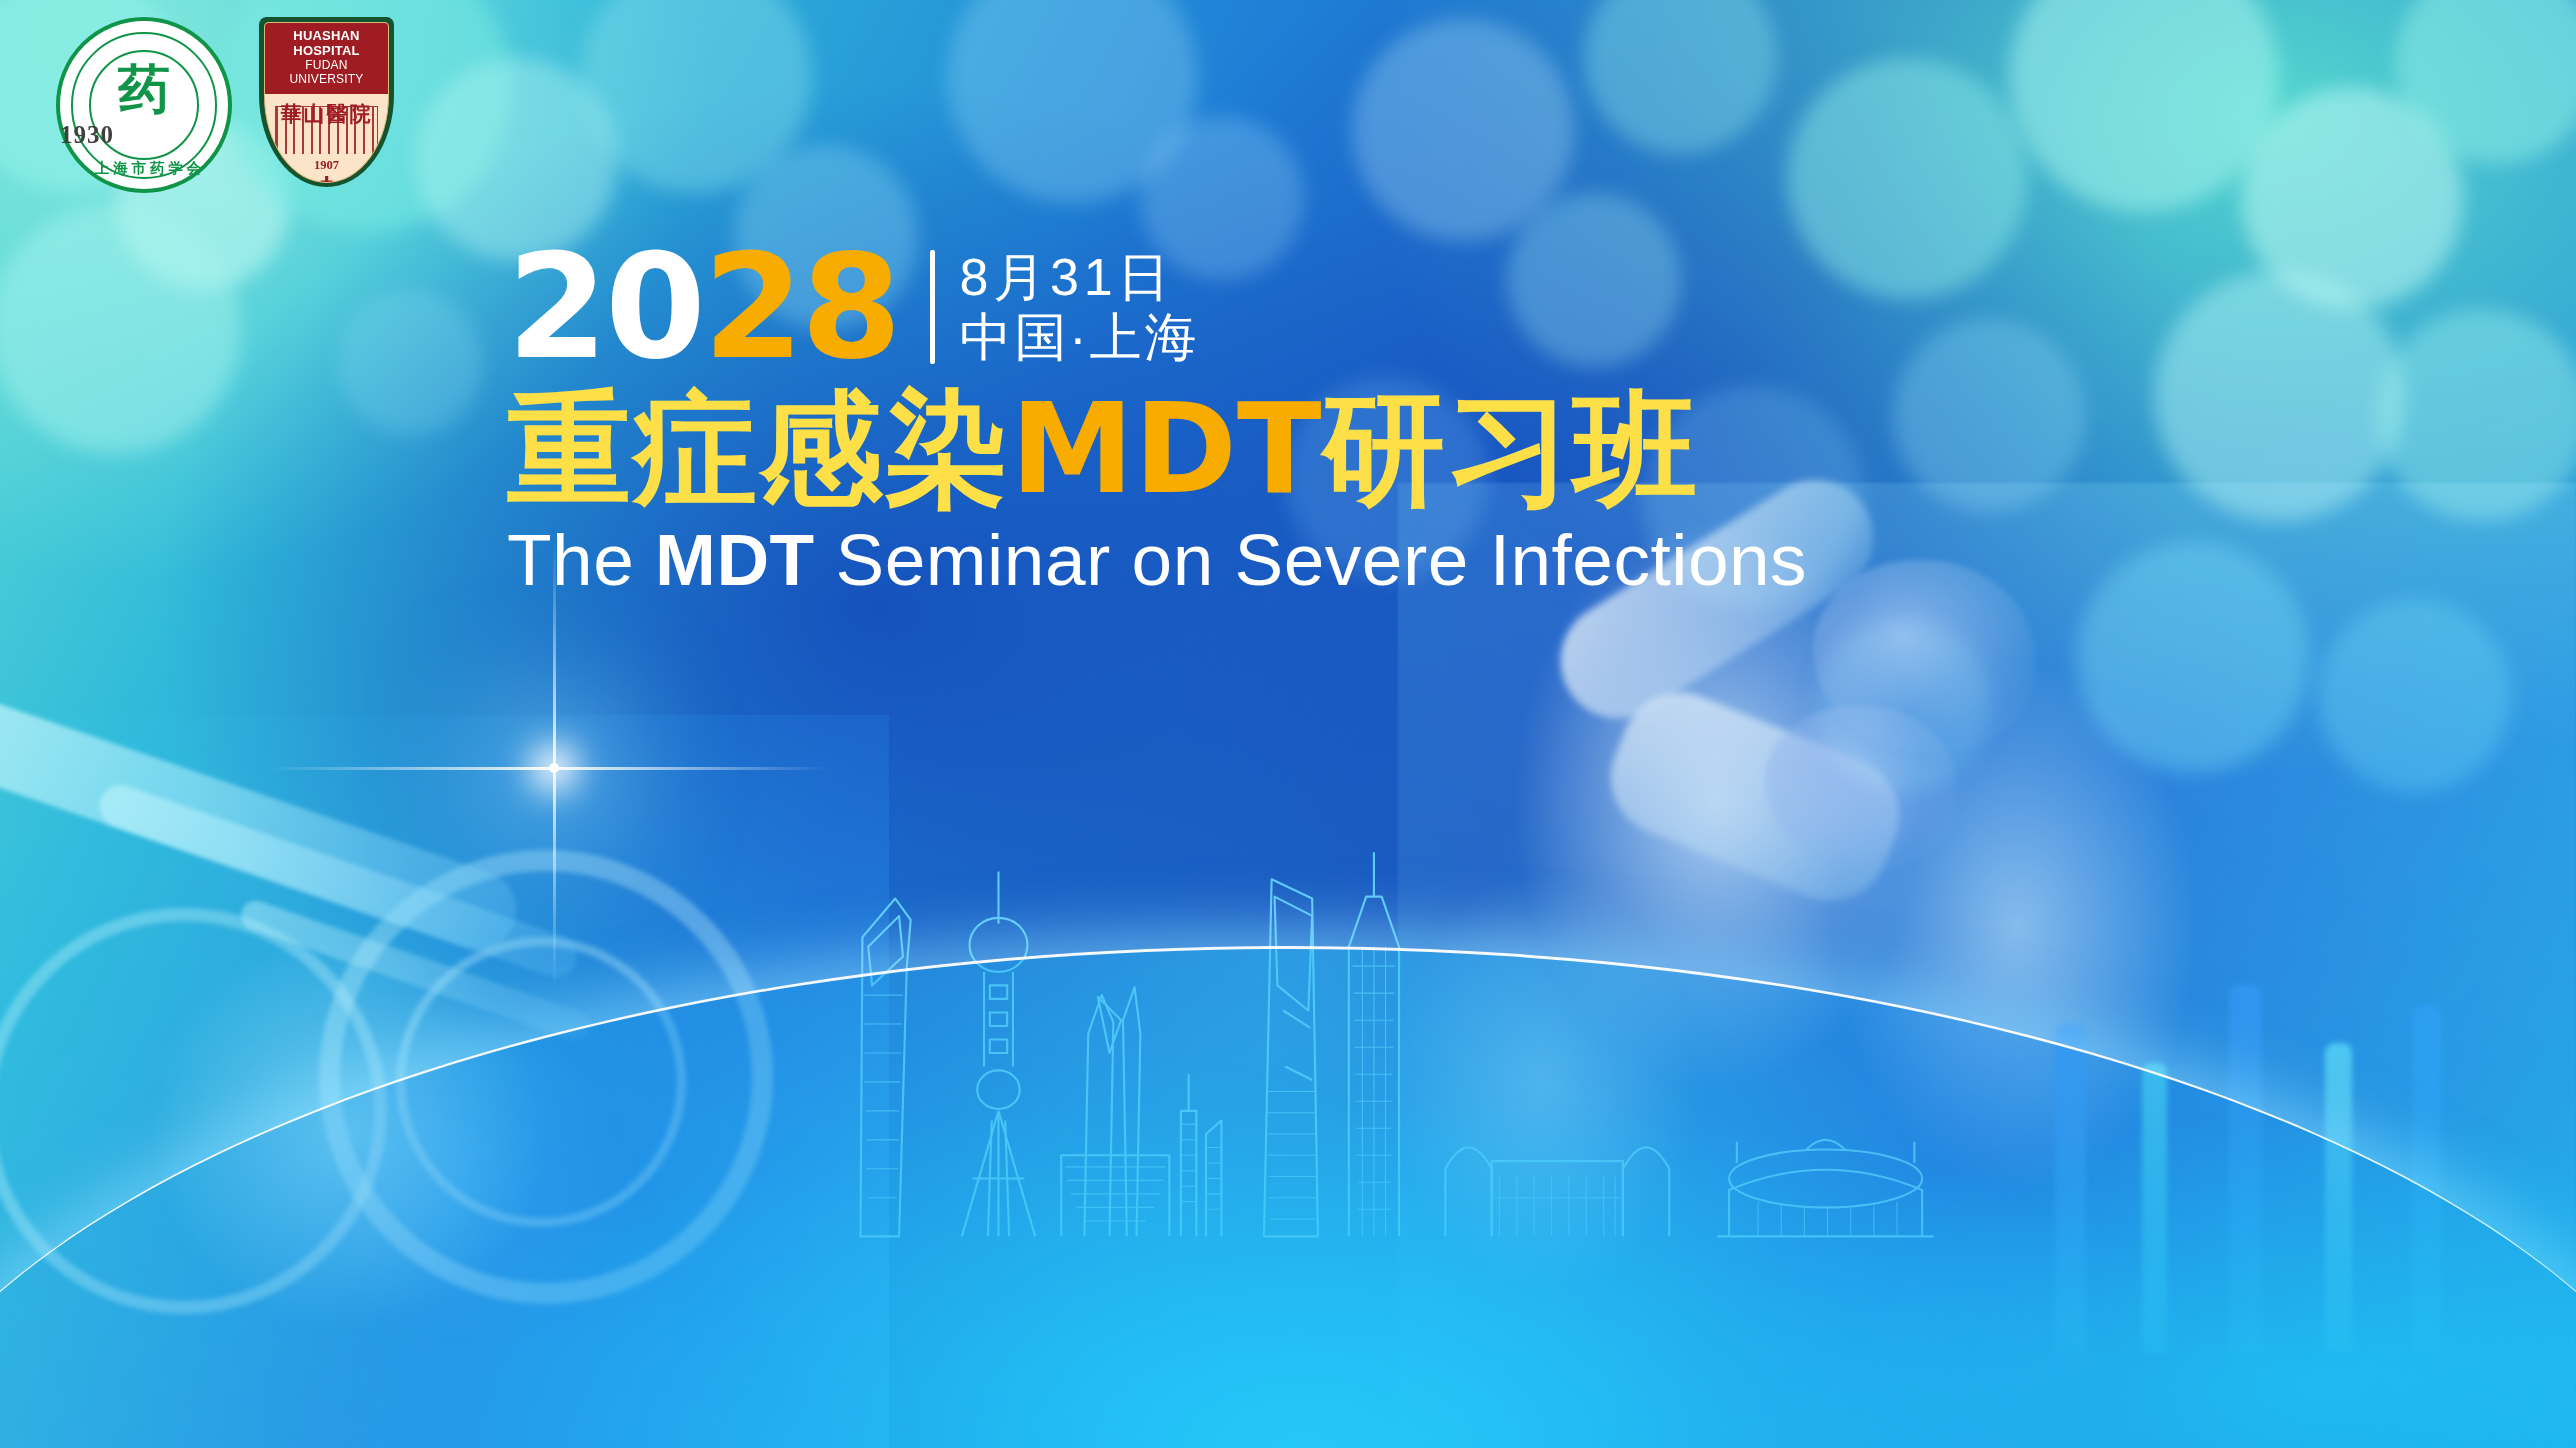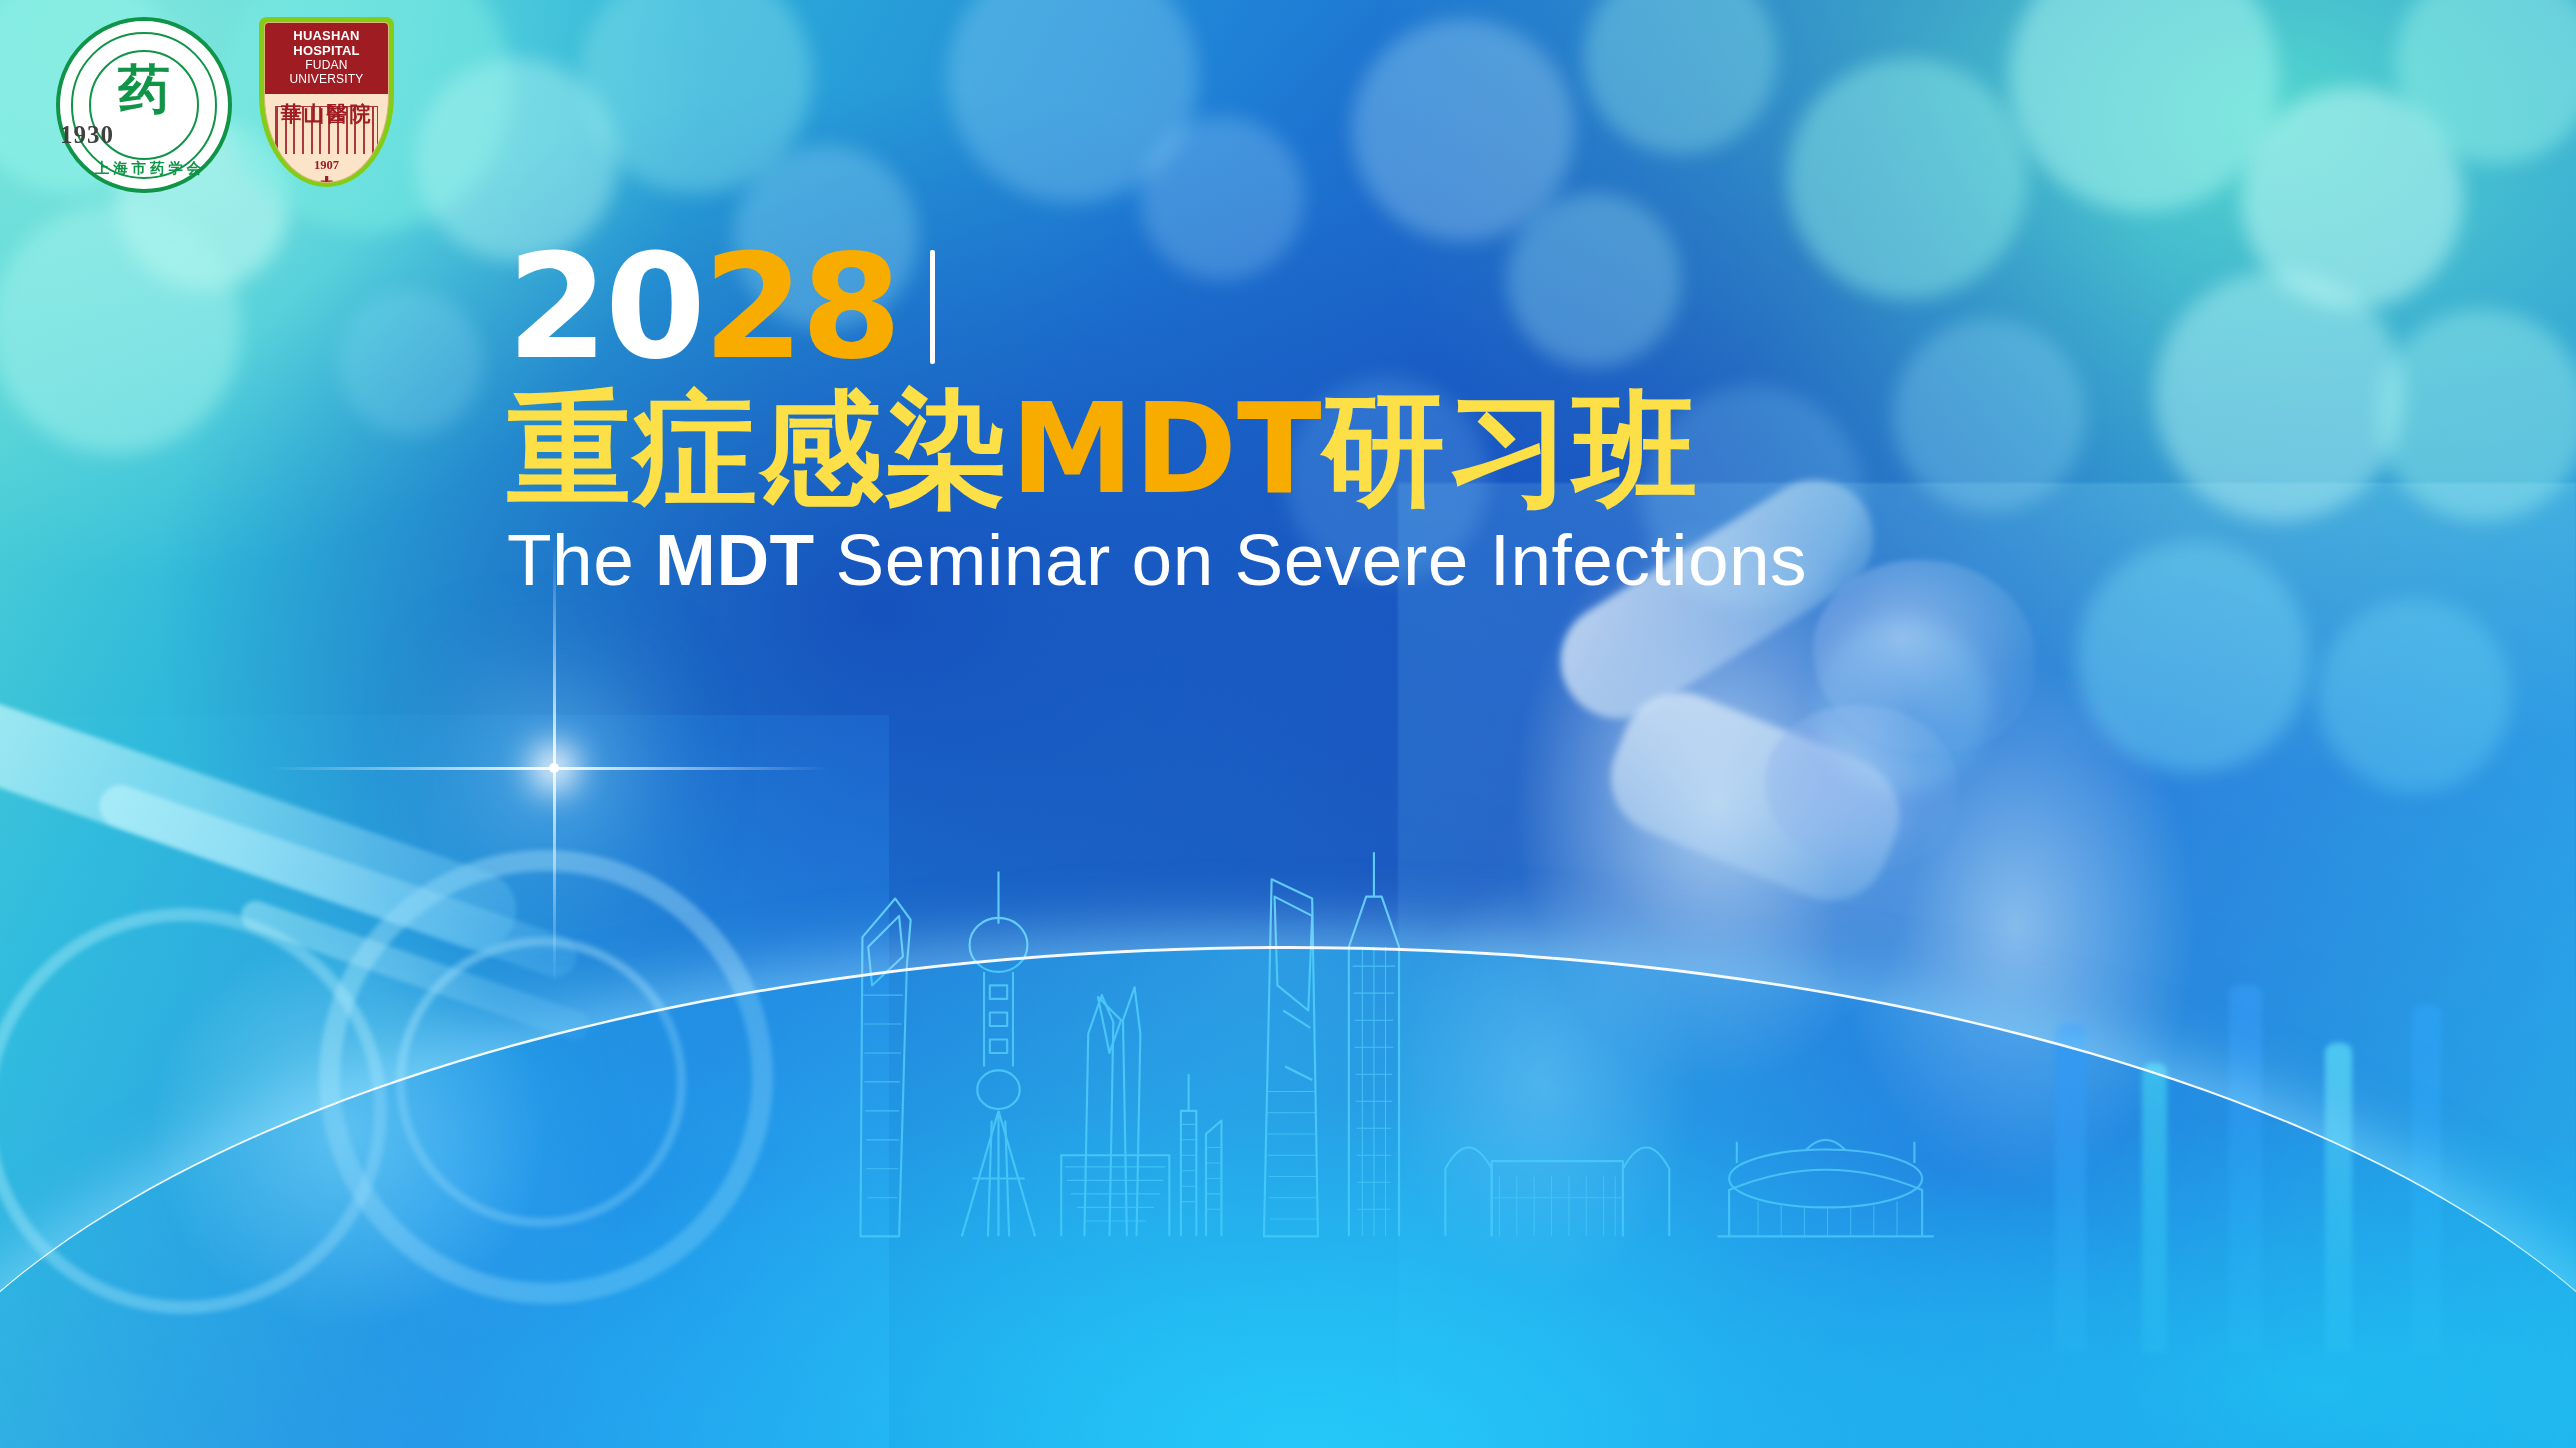--- a/index.html
+++ b/index.html
@@ -156,21 +156,21 @@
     color:#404040; font-size:25px; font-weight:bold; letter-spacing:1px;
     font-family:"Liberation Serif","DejaVu Serif",serif;
   }
   .logo-spa .arcname{
     position:absolute; left:12px; right:0; bottom:11.6px; text-align:center;
     color:#0f9448; font-size:14.5px; font-weight:bold; letter-spacing:3.9px;
   }
 
   .logo-hs{
     position:relative; width:135px; height:170px;
-    background:#84cc16;
+    background:#14532d;
     border-radius:7.7px 7.7px 68px 68px / 7.7px 7.7px 93px 93px;
     padding:4.8px;
   }
   .logo-hs .inner{
     position:relative; width:100%; height:100%;
     background:#fbe4c8;
     border:1.9px solid #d9b679;
     border-radius:4.8px 4.8px 64px 64px / 4.8px 4.8px 89px 89px;
     overflow:hidden;
   }
@@ -394,20 +394,24 @@
 
   </div>
 
   <div class="content">
 
     <div class="row-year">
       <div class="year-big">
         <span class="w">20</span><span class="o">28</span>
       </div>
       <div class="divider"></div>
+      <div class="datecol">
+        <div class="d1">8月31日</div>
+        <div class="d2">中国·上海</div>
+      </div>
     </div>
 
     <div class="title-cn">
       <span class="cn">重症感染</span><span class="mdt">MDT</span><span class="cn">研习班</span>
     </div>
 
     <div class="title-en">
       <span>The </span><b>MDT</b><span> Seminar on Severe Infections</span>
     </div>
 

